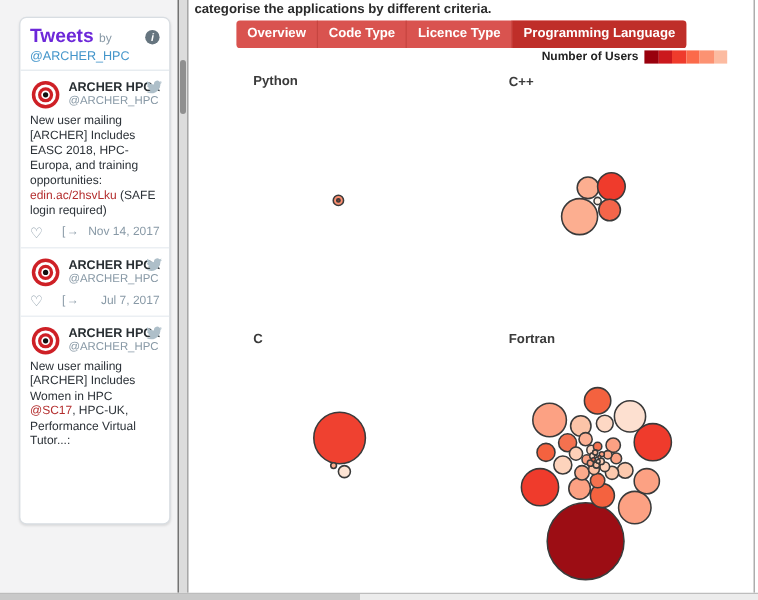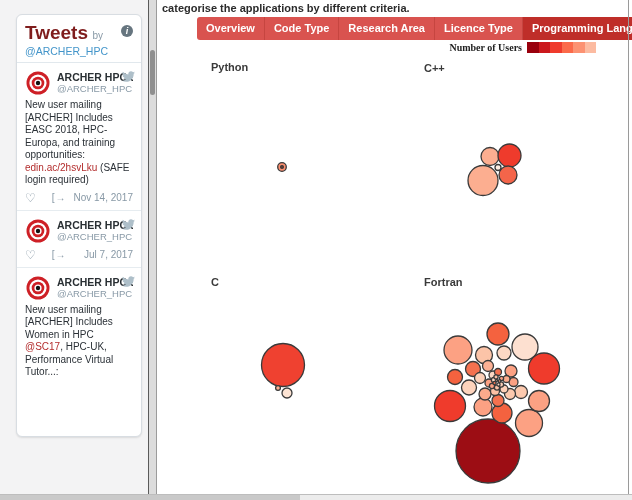--- a/index.html
+++ b/index.html
@@ -4,21 +4,21 @@
 <style>
   html,body{margin:0;padding:0;background:#fff;font-family:"Liberation Sans",sans-serif;}
   .screen{position:relative;width:632px;height:500px;background:#fff;overflow:hidden;}
 
   
   .sidebar{position:absolute;left:0;top:0;width:148px;height:494px;background:#f3f3f4;}
   .widget{position:absolute;left:16px;top:14px;width:126px;height:423px;background:#fff;
           border:1px solid #d8dde2;border-radius:6px;overflow:hidden;
           box-shadow:0 1px 2px rgba(0,0,0,.10);box-sizing:border-box;}
   .widget-header{padding:7px 8px 5px;border-bottom:1px solid #e1e8ed;position:relative;}
-  .tw-title{font-size:19px;font-weight:700;color:#7f1d1d;}
+  .tw-title{font-size:16px;font-weight:700;color:#6d28d9;}
   .tw-by{font-size:10px;color:#8899a6;}
   .tw-handle{display:block;font-size:10.5px;color:#4395ca;margin-top:1px;text-decoration:none;}
   .info-icon{position:absolute;right:8px;top:10px;width:12px;height:12px;border-radius:50%;
              background:#66757f;color:#fff;font-size:9px;line-height:12px;text-align:center;
              font-weight:700;font-style:italic;}
   .tweet{padding:7px 8px 6px;border-bottom:1px solid #e6ecf0;}
   .tweet:last-child{border-bottom:none;}
   .tweet-header{display:flex;align-items:flex-start;gap:6px;position:relative;}
   .avatar{width:26px;height:26px;flex:0 0 26px;}
   .avatar svg{width:26px;height:26px;display:block;}
@@ -40,21 +40,21 @@
   .vthumb{position:absolute;top:50px;left:1px;width:5px;height:45px;background:#8f8f8f;border-radius:3px;}
 
   
   .main{position:absolute;left:158px;top:0;width:470px;height:358px;background:#fff;}
   .intro{position:absolute;left:4px;top:2px;font-size:11px;font-weight:600;color:#2b2b2b;}
   .tabbar{position:absolute;left:3px;top:17px;display:flex;background:#d9534f;border-radius:3px;overflow:hidden;margin-left:36px;}
   .tab{padding:0 9px;height:23px;line-height:23px;font-size:11px;font-weight:600;color:#fff;
        border-right:1px solid #c64540;cursor:pointer;white-space:nowrap;}
   .tab:last-child{border-right:none;}
   .tab.active{background:#bf2e29;}
-  .legend{position:absolute;top:42px;right:32px;display:flex;align-items:flex-end;gap:5px;font-family:Liberation Serif, serif;}
+  .legend{position:absolute;top:42px;right:22px;display:flex;align-items:flex-end;gap:5px;}
   .legend-label{font-size:10px;font-weight:700;color:#222;}
   .legend-bar{display:flex;height:11px;}
   .seg{width:11.5px;height:11px;}
   #chart{position:absolute;left:0;top:0;width:470px;height:494px;}
   .grp-label{font-family:"Liberation Sans",sans-serif;font-size:11px;font-weight:600;fill:#3a3a3a;}
 
   
   .right-edge{position:absolute;left:628px;top:0;width:1px;height:494px;background:#9a9a9a;}
   .hscrollbar{position:absolute;left:0;top:494px;width:632px;height:6px;background:#ececec;
               border-top:1px solid #bdbdbd;box-sizing:border-box;}
@@ -161,21 +161,20 @@
 
   <div class="vscrollbar">
     <div class="vthumb"></div>
   </div>
 
   <main class="main">
     <div class="intro">categorise the applications by different criteria.</div>
     <nav class="tabbar" id="tabbar">
         <div class="tab">Overview</div>
         <div class="tab">Code Type</div>
-        <div class="tab">Research Area</div>
         <div class="tab">Licence Type</div>
         <div class="tab active">Programming Language</div>
       </nav>
     <div class="legend">
       <span class="legend-label">Number of Users</span>
       <div class="legend-bar" id="legend-bar">
           <div class="seg" style="background: rgb(153, 0, 13);"></div>
           <div class="seg" style="background: rgb(203, 24, 29);"></div>
           <div class="seg" style="background: rgb(239, 59, 44);"></div>
           <div class="seg" style="background: rgb(251, 106, 74);"></div>

